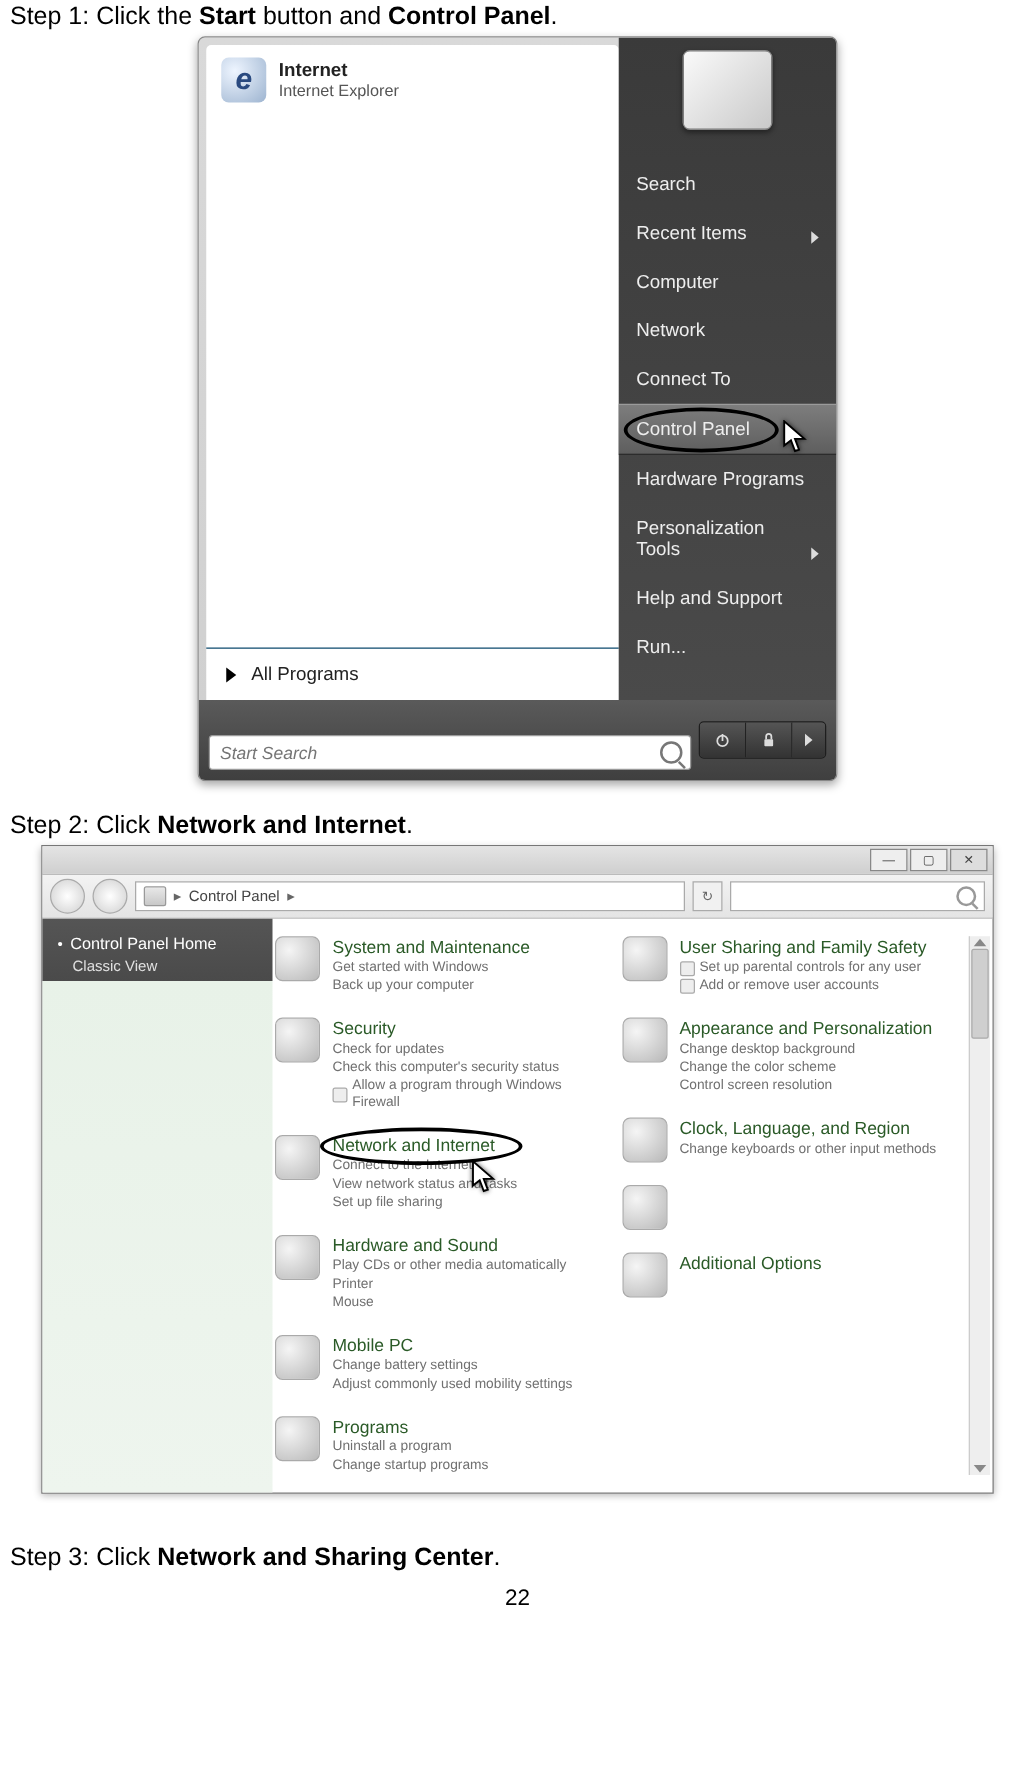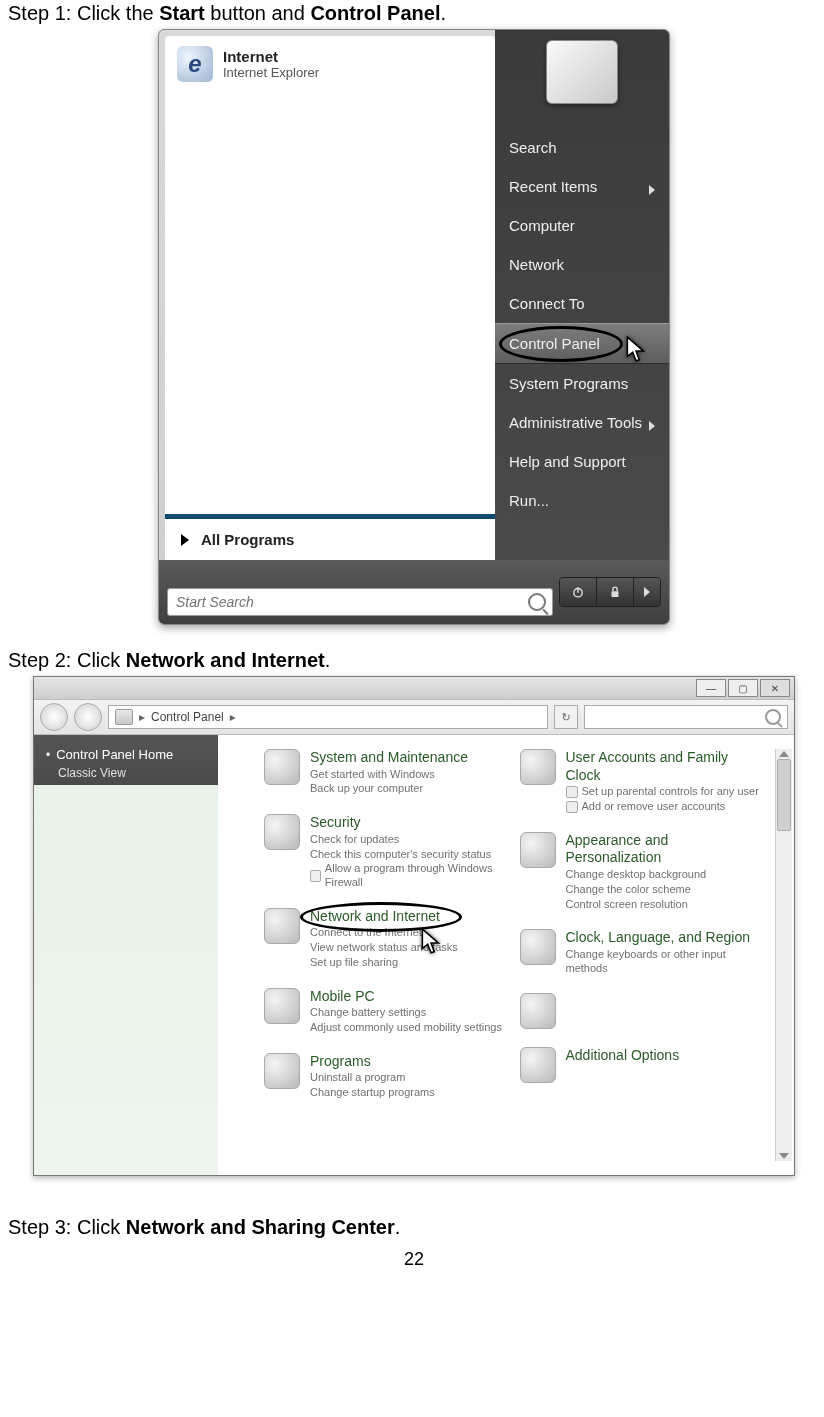--- a/index.html
+++ b/index.html
@@ -59,22 +59,22 @@
     border-radius: 6px;
     background: radial-gradient(circle at 30% 30%, #eef5ff, #9db4d0);
     display: flex; align-items: center; justify-content: center;
     font-weight: 700; color: #2a4a80; font-style: italic; font-size: 24px;
   }
   .sm-app-title { font-weight: 700; font-size: 15px; color: #222; }
   .sm-app-sub   { font-size: 13px; color: #555; }
   .sm-left-spacer { flex: 1; }
   .sm-allprograms {
     display: flex; align-items: center; gap: 12px;
-    padding: 12px 16px; border-top: 5px solid #0c4a6e;
-    font-size: 15px; font-weight: 700; color: #222;
+    padding: 12px 16px; border-top: 1px solid #0c4a6e;
+    font-size: 15px; font-weight: 400; color: #222;
   }
   .sm-allprograms .chev {
     width: 0; height: 0;
     border-top: 6px solid transparent;
     border-bottom: 6px solid transparent;
     border-left: 8px solid #000;
   }
 
   .sm-right {
     flex: 1;
@@ -219,21 +219,21 @@
     width: 160px;
     background: linear-gradient(180deg,#555 0%,#4a4a4a 50px,#e8f2e8 50px,#eef5ee 100%);
     padding: 10px 12px;
     font-size: 12px;
     color: #fff;
   }
   .cp-side .home{font-size:13px;margin:2px 0 4px 0;}
   .cp-side .classic{color:#e0e0e0;font-size:12px;}
   .cp-main {
     flex:1; padding: 14px 2px;
-    display:flex; gap:10px;margin-left:44px;
+    display:flex; gap:10px;
   }
   .cp-col{flex:1; display:flex; flex-direction:column; gap:18px;}
   .cp-cat{display:flex; gap:10px; position:relative;}
   .cp-cat .ic{
     width:34px;height:34px;flex:0 0 34px;border-radius:6px;
     background:radial-gradient(circle at 30% 30%,#f5f5f5,#b8b8b8);
     border:1px solid #aaa;
   }
   .cp-cat .txt{font-size:12.5px;color:#3a6a37;line-height:1.25;}
   .cp-cat .txt .title{color:#2a5a27;font-size:14px;}
@@ -301,24 +301,24 @@
           <div class="sm-item selected" style="position:relative;">
             <span>Control Panel</span>
             <span class="callout" style="left:4px;top:2px;width:118px;height:30px;"></span>
             <span class="cursor" style="right:22px;top:12px;">
               <svg viewBox="0 0 20 26">
                   <path d="M2 1 L2 19 L7 15 L10 23 L13 22 L10 14 L17 14 Z" fill="#fff" stroke="#000" stroke-width="1.4"></path>
                 </svg>
             </span>
           </div>
           <div class="sm-item">
-            <span>System Programs</span>
-          </div>
-          <div class="sm-item">
-            <span>Administrative Tools</span>
+            <span>Hardware Programs</span>
+          </div>
+          <div class="sm-item">
+            <span>Personalization Tools</span>
             <span class="sub-arrow"></span>
           </div>
           <div class="sm-item">
             <span>Help and Support</span>
           </div>
           <div class="sm-item">
             <span>Run...</span>
           </div>
         </div>
       </div>
@@ -418,40 +418,49 @@
               <span class="callout" style="left:36px;top:-6px;width:156px;height:24px;"></span>
               <span class="cursor" style="left:156px;top:20px;">
                 <svg viewBox="0 0 20 26">
                     <path d="M2 1 L2 19 L7 15 L10 23 L13 22 L10 14 L17 14 Z" fill="#fff" stroke="#000" stroke-width="1.4"></path>
                   </svg>
               </span>
             </div>
             <div class="cp-cat">
               <div class="ic"></div>
               <div class="txt">
+                <span class="title">Hardware and Sound</span>
+                <span class="sub">Play CDs or other media automatically</span>
+                <span class="sub">Printer</span>
+                <span class="sub">Mouse</span>
+              </div>
+            </div>
+            <div class="cp-cat">
+              <div class="ic"></div>
+              <div class="txt">
                 <span class="title">Mobile PC</span>
                 <span class="sub">Change battery settings</span>
                 <span class="sub">Adjust commonly used mobility settings</span>
               </div>
             </div>
             <div class="cp-cat">
               <div class="ic"></div>
               <div class="txt">
                 <span class="title">Programs</span>
                 <span class="sub">Uninstall a program</span>
                 <span class="sub">Change startup programs</span>
               </div>
             </div>
           </div>
 
           <div class="cp-col">
             <div class="cp-cat">
               <div class="ic"></div>
               <div class="txt">
-                <span class="title">User Accounts and Family Clock</span>
+                <span class="title">User Sharing and Family Safety</span>
                 <span class="sub mini">
                     <span class="dot"></span>
                     <span>Set up parental controls for any user</span>
                   </span>
                 <span class="sub mini">
                     <span class="dot"></span>
                     <span>Add or remove user accounts</span>
                   </span>
               </div>
             </div>

